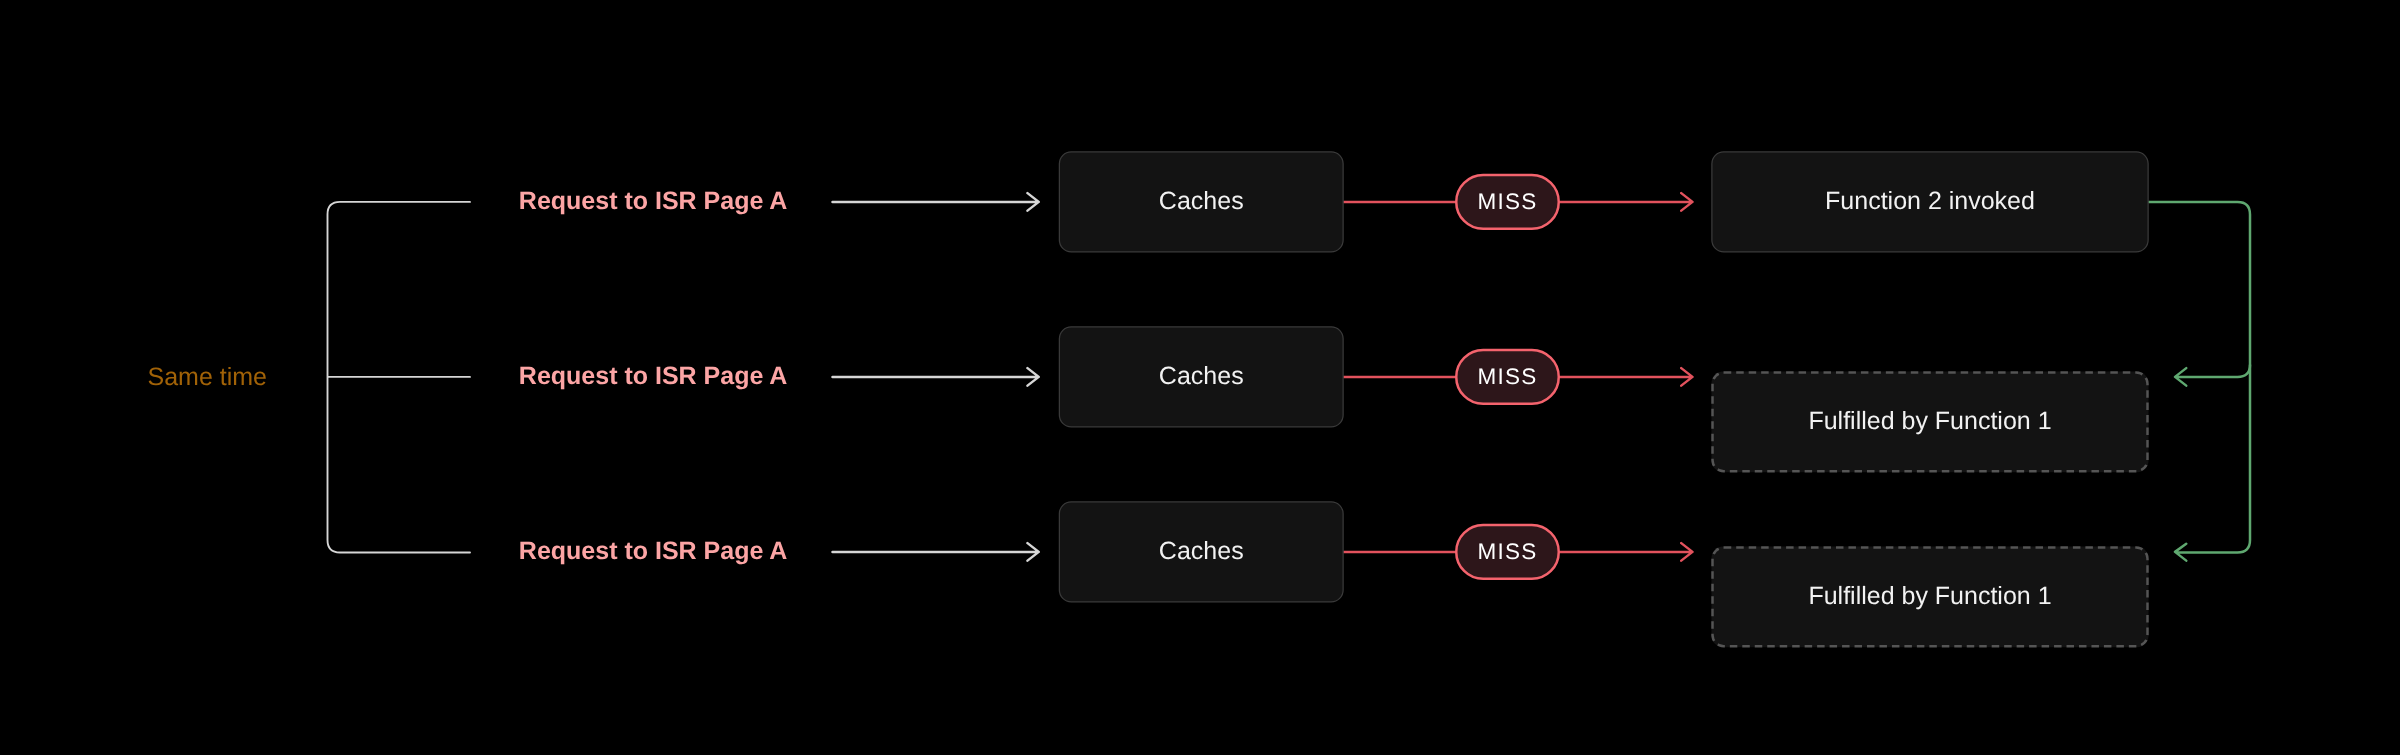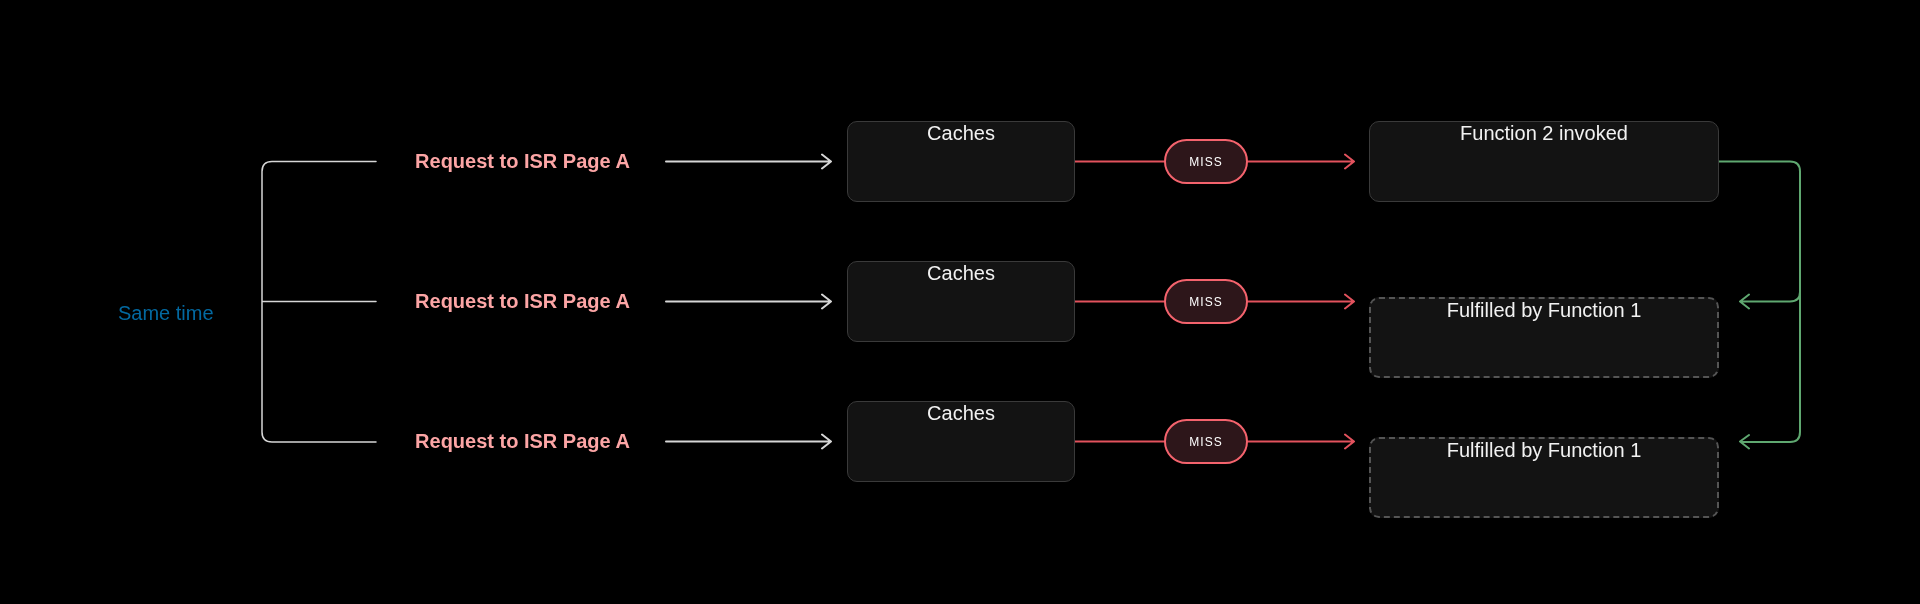--- a/index.html
+++ b/index.html
@@ -21,49 +21,49 @@
     font-family:"Liberation Sans",sans-serif;
   }
   .connectors{position:absolute;left:0;top:0;width:1920px;height:604px;}
   .connectors path{fill:none;stroke-linecap:round;stroke-linejoin:round;}
   .bracket-path{stroke:var(--line-neutral);stroke-width:1.5;}
   .neutral-arrow{stroke:var(--line-neutral);stroke-width:2;}
   .red-line{stroke:var(--line-red);stroke-width:2;}
   .green-line{stroke:var(--line-green);stroke-width:2;}
 
   .same-time{
-    position:absolute;left:118px;top:299px;width:140px;height:28px;
-    line-height:28px;font-size:20px;color:#0369a1;white-space:nowrap;
+    position:absolute;left:118px;top:288px;width:140px;height:28px;
+    line-height:28px;font-size:20px;color:#a16207;white-space:nowrap;
   }
   .request-label{
     position:absolute;left:380px;width:285px;height:29px;line-height:29px;
     text-align:center;font-weight:bold;font-size:20px;color:#fca5a5;white-space:nowrap;
   }
   .row1.request-label{top:147px}
   .row2.request-label{top:287px}
   .row3.request-label{top:427px}
 
   .box{
     position:absolute;box-sizing:border-box;
     background:var(--box-fill);border:1px solid var(--box-border);border-radius:10px;
-    display:flex;align-items:flex-start;justify-content:center;
+    display:flex;align-items:center;justify-content:center;
     font-size:20px;color:var(--text);white-space:nowrap;
   }
   .cache-box{left:847px;width:228px;height:81px;}
   .result-box{left:1369px;width:350px;height:81px;}
   .result-box.dashed{border:2px dashed var(--box-border-dashed);margin-top:36px;}
   .box.row1{top:121px}
   .box.row2{top:261px}
   .box.row3{top:401px}
 
   .miss-pill{
     position:absolute;left:1164px;width:84px;height:45px;box-sizing:border-box;
     background:var(--badge-fill);border:2px solid var(--badge-red);border-radius:23px;
     display:flex;align-items:center;justify-content:center;
-    font-size:12px;letter-spacing:1px;color:#ffffff;
+    font-size:18px;letter-spacing:1px;color:#ffffff;
   }
   .miss-pill.row1{top:139px}
   .miss-pill.row2{top:279px}
   .miss-pill.row3{top:419px}
 </style>
 </head>
 <body>
 
 <div class="stage">
 

